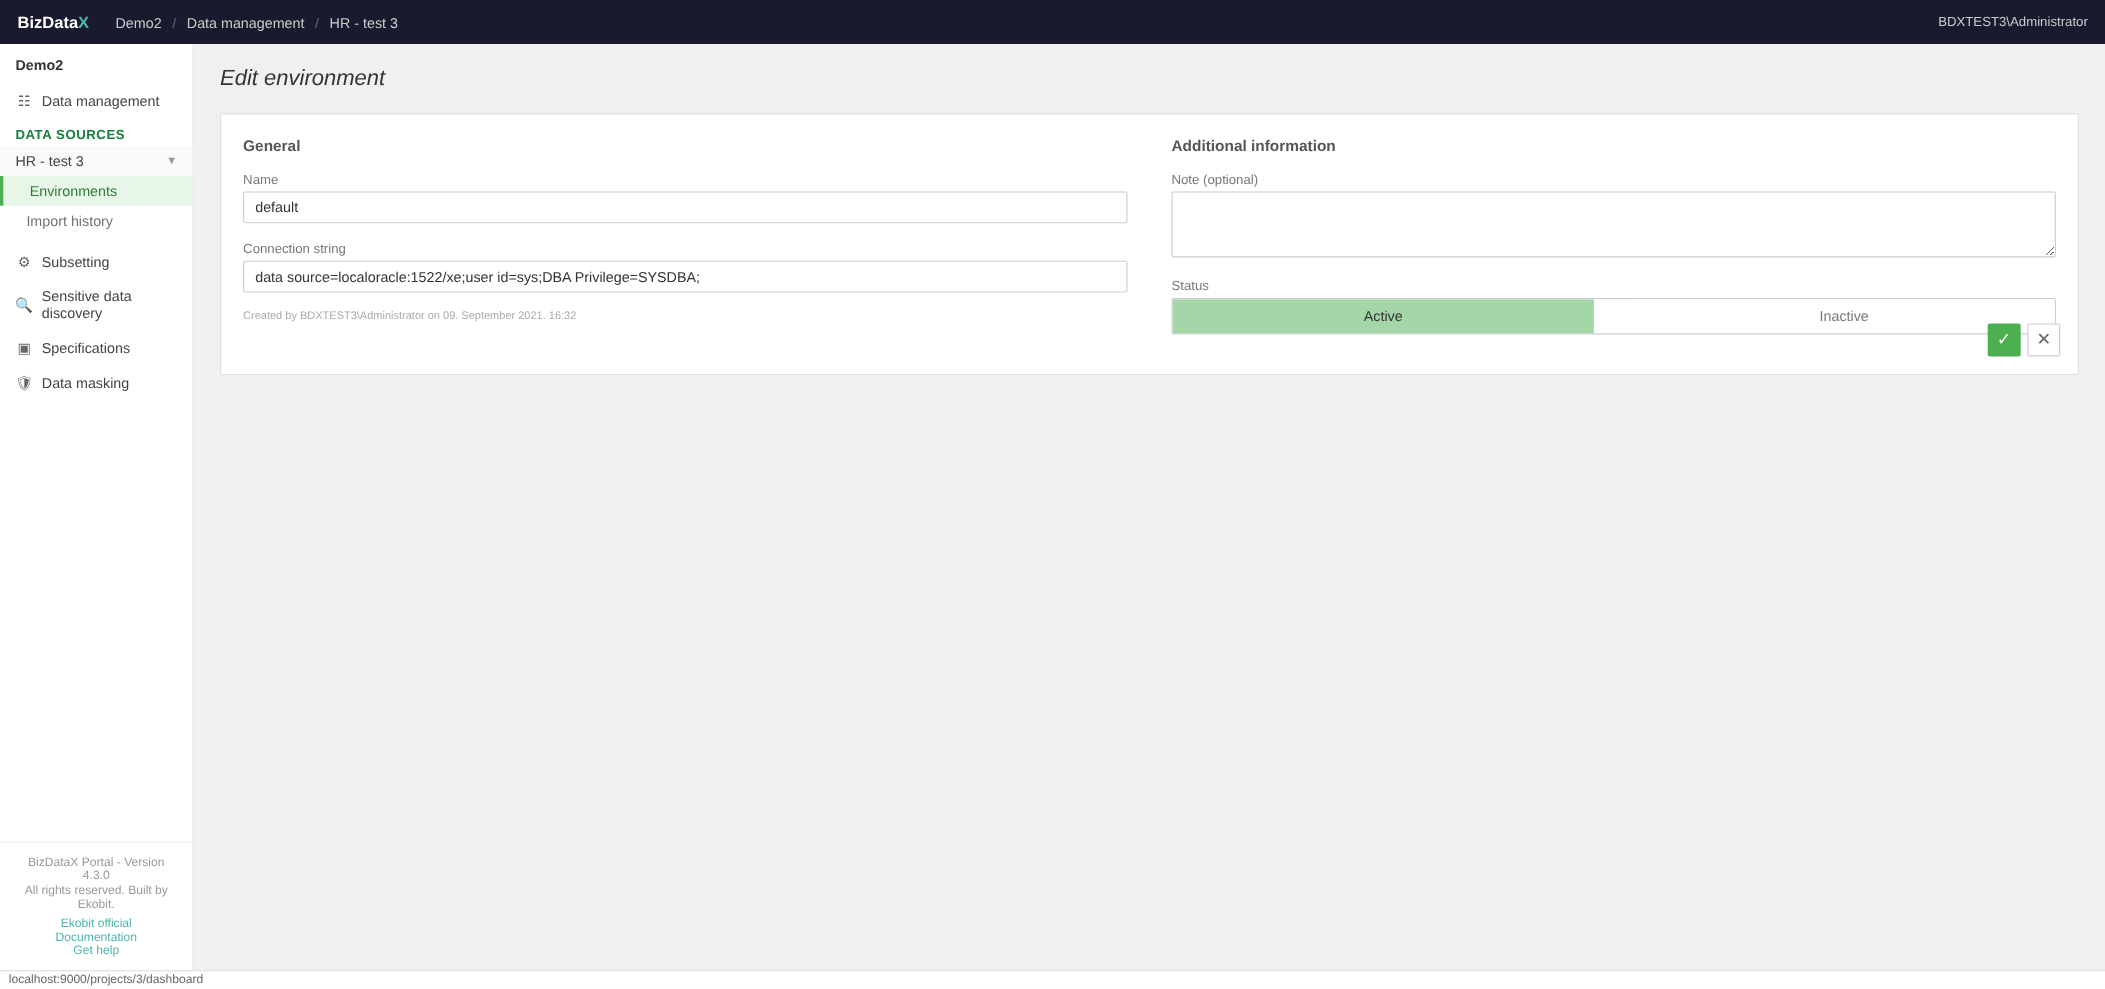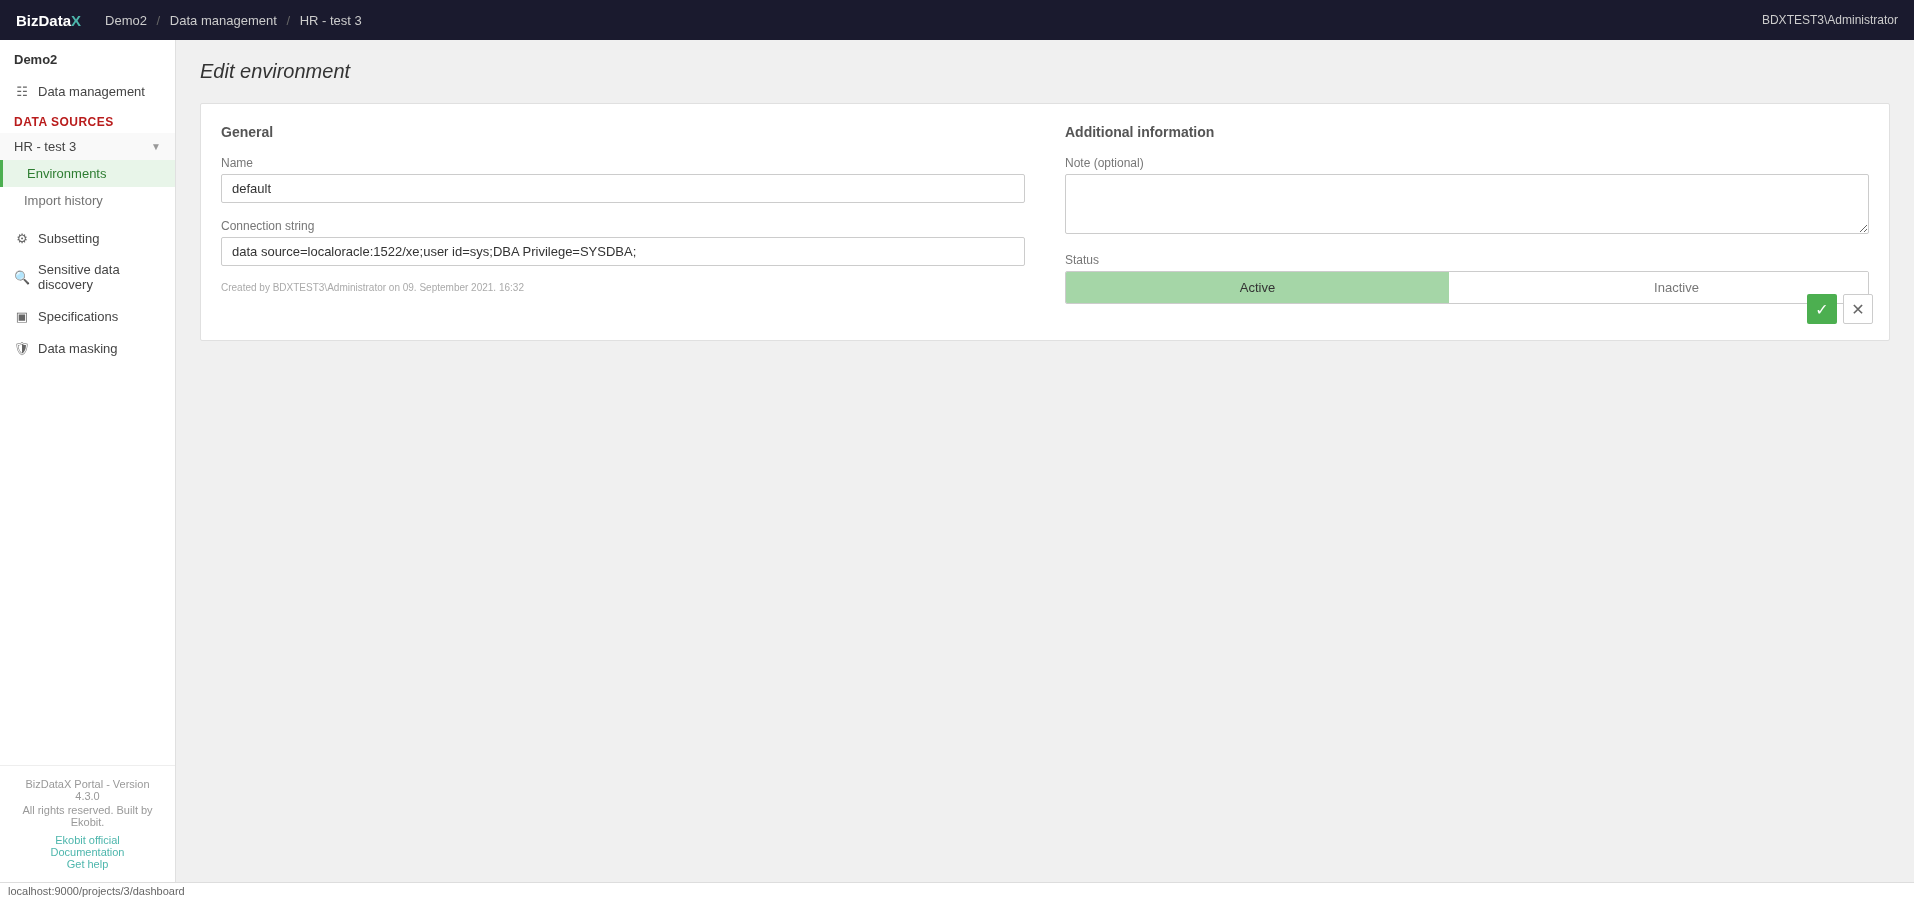--- a/index.html
+++ b/index.html
@@ -50,21 +50,21 @@
       align-items: center;
       gap: 8px;
       cursor: pointer;
       color: #444;
       font-size: 13px;
     }
     .sidebar-icon { width: 16px; height: 16px; display: flex; align-items: center; justify-content: center; color: #666; }
     
     .sidebar-subsection {
       padding: 4px 14px;
-      color: #b91c1c;
+      color: #15803d;
       font-size: 12px;
       font-weight: bold;
       text-transform: uppercase;
       letter-spacing: 0.5px;
       margin-top: 4px;
     }
     .sidebar-data-source {
       padding: 6px 14px;
       display: flex;
       align-items: center;

